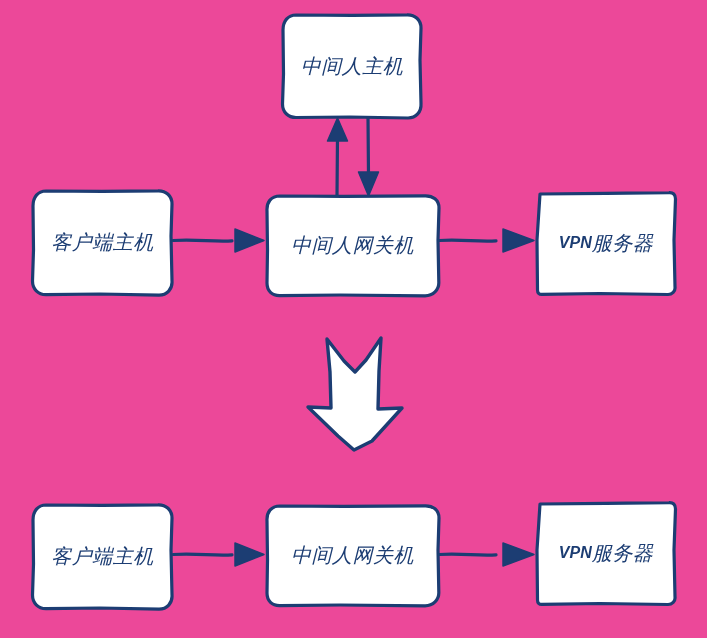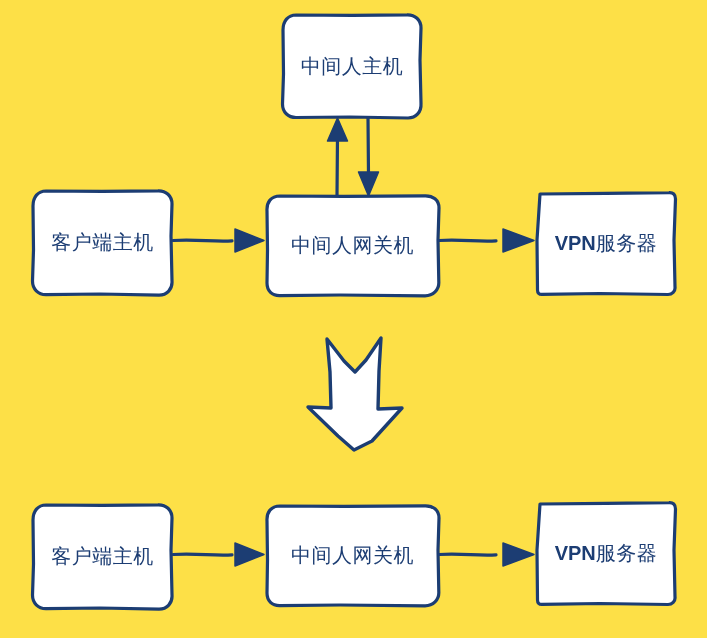--- a/index.html
+++ b/index.html
@@ -4,23 +4,24 @@
 <style>
   html, body {
     margin: 0;
     padding: 0;
     background: #ffffff;
   }
   #canvas {
     position: relative;
     width: 707px;
     height: 638px;
-    background: #fde047;
+    background: #ec4899;
     overflow: hidden;
     font-family: "Liberation Serif", "DejaVu Serif", serif;
+    font-style: italic;
   }
   #diagram-svg {
     position: absolute;
     left: 0;
     top: 0;
     width: 707px;
     height: 638px;
   }
   .node-label {
     position: absolute;
@@ -31,21 +32,21 @@
     font-family: "Liberation Serif", "DejaVu Serif", serif;
     font-size: 20px;
     letter-spacing: 0.5px;
     white-space: nowrap;
     user-select: none;
     pointer-events: none;
   }
   .node-label .vpn-prefix {
     font-family: "Liberation Sans", "DejaVu Sans", sans-serif;
     font-weight: bold;
-    font-size: 20px;
+    font-size: 16px;
     letter-spacing: 0px;
   }
 </style>
 </head>
 <body>
 
 <div id="canvas">
 
   <svg id="diagram-svg" viewBox="0 0 707 638" xmlns="http://www.w3.org/2000/svg">
 

